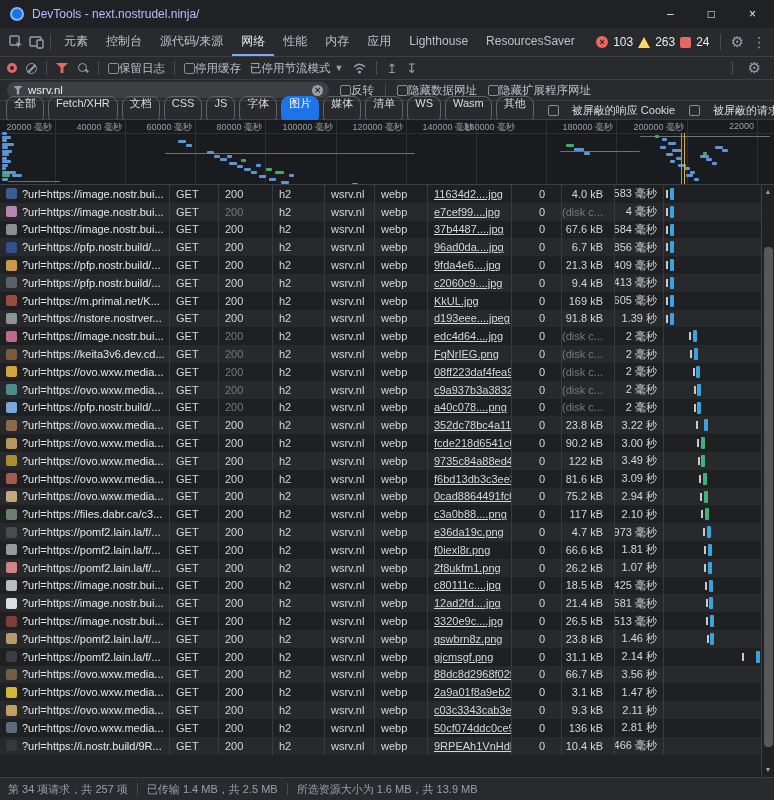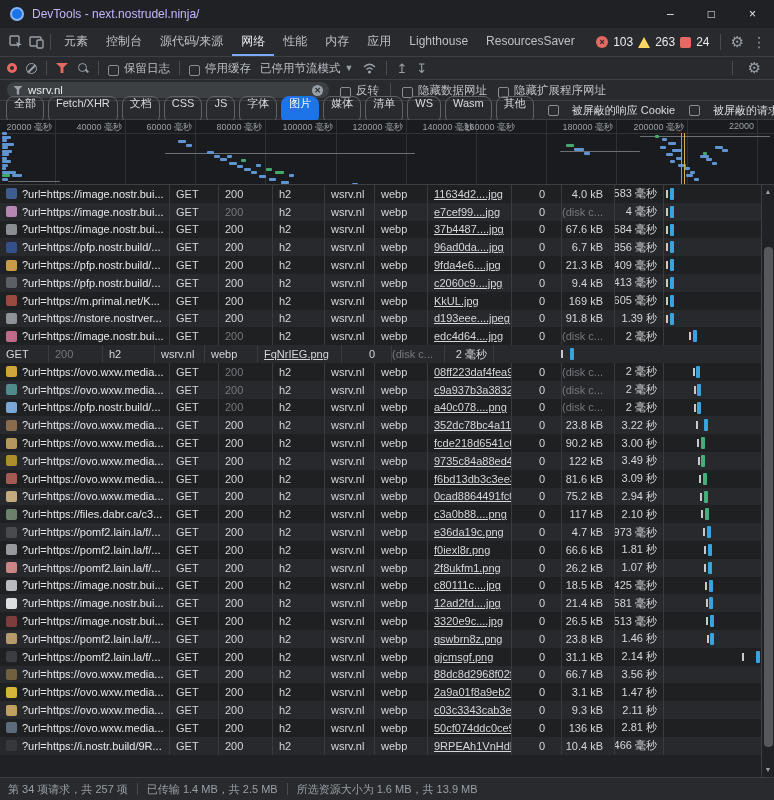--- a/index.html
+++ b/index.html
@@ -26,21 +26,21 @@
   .toolbar{height:23px;background:#292a2d;display:flex;align-items:center;border-bottom:1px solid #3c4043;padding:0 7px;gap:9px;font-size:11.5px;color:#bdc1c6}
   .tooldiv{width:1px;height:14px;background:#4a4c50}
   .rec{width:10px;height:10px;border-radius:50%;border:3px solid #e46962}
   .clear-ic{width:11px;height:11px;border-radius:50%;border:1.5px solid #9aa0a6;position:relative}
   .clear-ic::after{content:"";position:absolute;left:-1px;top:4px;width:11px;height:1.5px;background:#9aa0a6;transform:rotate(-45deg)}
   .funnel{width:12px;height:10px;background:#e46962;clip-path:polygon(0 0,100% 0,62% 45%,62% 100%,38% 100%,38% 45%)}
   .funnel.grey{background:#9aa0a6;width:10px;height:9px}
   .search-ic{width:12px;height:12px;position:relative}
   .search-ic::before{content:"";position:absolute;left:1px;top:1px;width:7px;height:7px;border:1.5px solid #9aa0a6;border-radius:50%}
   .search-ic::after{content:"";position:absolute;left:8px;top:8px;width:4px;height:1.5px;background:#9aa0a6;transform:rotate(45deg)}
-  .cbrow{display:flex;align-items:flex-end;gap:5px;white-space:nowrap}
+  .cbrow{display:flex;align-items:center;white-space:nowrap}
   .cb{width:11px;height:11px;border:1.3px solid #8a8d91;border-radius:2px;background:transparent}
   .throttle{display:flex;align-items:center;gap:4px;color:#bdc1c6}
   .caret{font-size:9px;color:#9aa0a6}
   .arrowic{color:#9aa0a6;font-size:13px}
   .flexsp{flex:1}
   .filterrow{height:21px;background:#292a2d;display:flex;align-items:center;border-bottom:1px solid #3c4043;padding:0 7px;gap:11px;font-size:11.5px;color:#bdc1c6}
   .filterpill{width:322px;height:16px;background:#3c4043;border-radius:9px;display:flex;align-items:center;padding:0 6px;gap:5px}
   .filterpill input{flex:1;background:transparent;border:none;outline:none;color:#e8eaed;font-size:11.5px;font-family:"Liberation Sans",sans-serif}
   .xclear{width:11px;height:11px;border-radius:50%;background:#9aa0a6;color:#292a2d;font-size:8px;line-height:11px;text-align:center;font-weight:bold}
   .chipsrow{height:19px;background:#292a2d;display:flex;align-items:center;border-bottom:1px solid #3c4043;padding:0 6px;gap:4px;font-size:11px;color:#dadce0}
@@ -490,20 +490,24 @@
         </div>
         <div class="cell c7">0</div>
         <div class="cell c8 dim">(disk c...</div>
         <div class="cell c9">2 毫秒</div>
         <div class="cell c10">
           <div class="wf-tick" style="left: 23%;"></div>
           <div class="wf-bar" style="left: 26%; background: rgb(56, 163, 220);"></div>
         </div>
       </div>
       <div class="row">
+        <div class="cell c0">
+          <span class="thumb-ic" style="background: rgb(122, 90, 56);"></span>
+          <span class="ntext">?url=https://keita3v6.dev.cd...</span>
+        </div>
         <div class="cell c1">GET</div>
         <div class="cell c2 dim">200</div>
         <div class="cell c3">h2</div>
         <div class="cell c4">wsrv.nl</div>
         <div class="cell c5">webp</div>
         <div class="cell c6">
           <span class="initlink">FqNrIEG.png</span>
         </div>
         <div class="cell c7">0</div>
         <div class="cell c8 dim">(disk c...</div>

